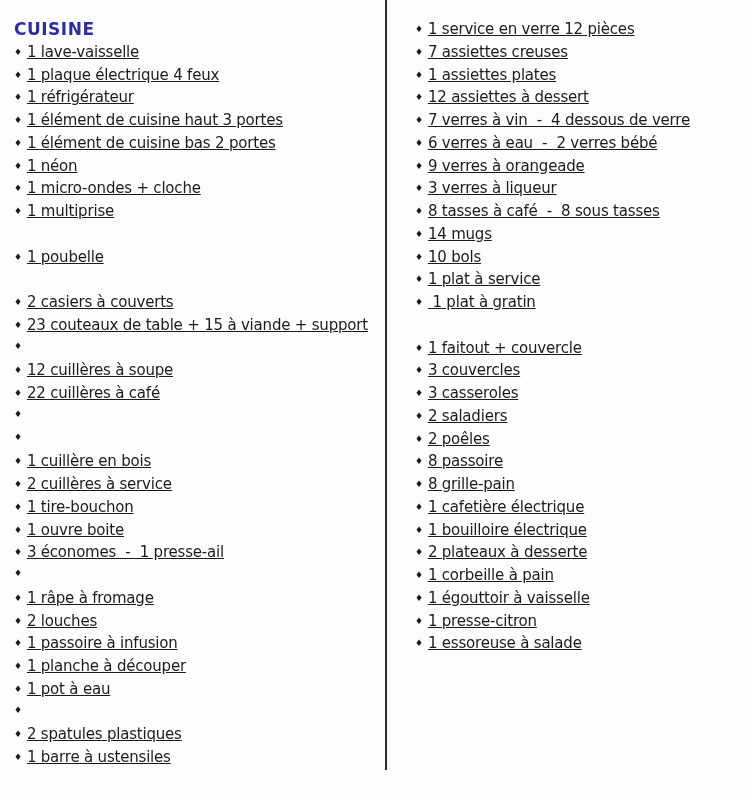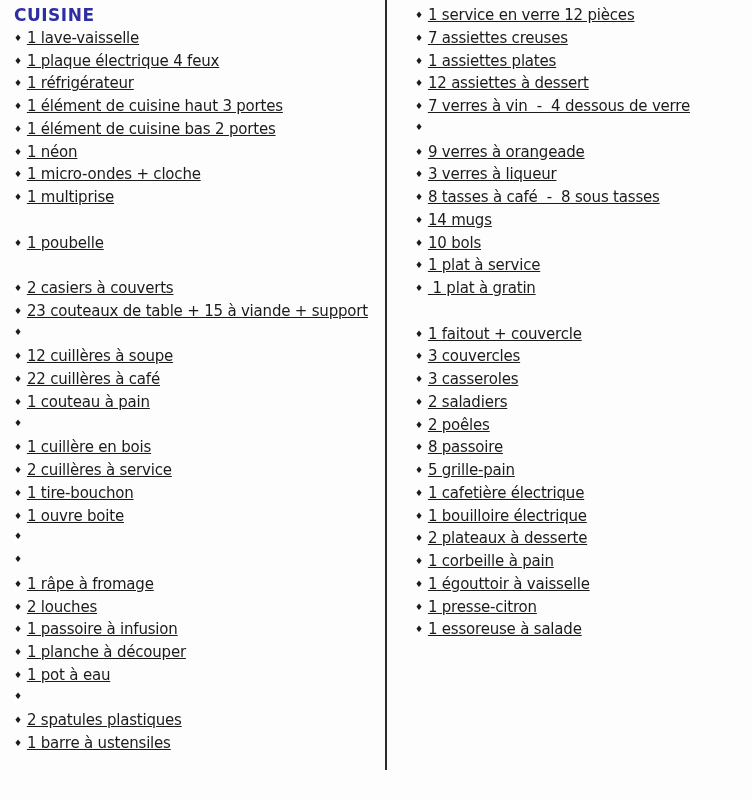--- a/index.html
+++ b/index.html
@@ -14,21 +14,21 @@
     overflow: hidden;
     position: relative;
   }
   .page {
     position: relative;
     width: 752px;
     height: 800px;
   }
   .column {
     position: absolute;
-    top: 4px;
+    top: 18px;
   }
   .column-left {
     left: 14px;
     width: 366px;
   }
   .column-right {
     left: 415px;
     width: 330px;
   }
   .doc-title {
@@ -88,27 +88,27 @@
         <div class="line"><span class="bullet">♦</span><span class="item-text">1 micro-ondes + cloche</span></div>
         <div class="line"><span class="bullet">♦</span><span class="item-text">1 multiprise</span></div>
         <div class="line blank"></div>
         <div class="line"><span class="bullet">♦</span><span class="item-text">1 poubelle</span></div>
         <div class="line blank"></div>
         <div class="line"><span class="bullet">♦</span><span class="item-text">2 casiers à couverts</span></div>
         <div class="line"><span class="bullet">♦</span><span class="item-text">23 couteaux de table + 15 à viande + support</span></div>
         <div class="line"><span class="bullet">♦</span></div>
         <div class="line"><span class="bullet">♦</span><span class="item-text">12 cuillères à soupe</span></div>
         <div class="line"><span class="bullet">♦</span><span class="item-text">22 cuillères à café</span></div>
-        <div class="line"><span class="bullet">♦</span><span class="item-text">1 couteau à pain</span></div>
+        <div class="line"><span class="bullet">♦</span></div>
         <div class="line"><span class="bullet">♦</span></div>
         <div class="line"><span class="bullet">♦</span><span class="item-text">1 cuillère en bois</span></div>
         <div class="line"><span class="bullet">♦</span><span class="item-text">2 cuillères à service</span></div>
         <div class="line"><span class="bullet">♦</span><span class="item-text">1 tire-bouchon</span></div>
         <div class="line"><span class="bullet">♦</span><span class="item-text">1 ouvre boite</span></div>
-        <div class="line"><span class="bullet">♦</span></div>
+        <div class="line"><span class="bullet">♦</span><span class="item-text">3 économes  -  1 presse-ail</span></div>
         <div class="line"><span class="bullet">♦</span></div>
         <div class="line"><span class="bullet">♦</span><span class="item-text">1 râpe à fromage</span></div>
         <div class="line"><span class="bullet">♦</span><span class="item-text">2 louches</span></div>
         <div class="line"><span class="bullet">♦</span><span class="item-text">1 passoire à infusion</span></div>
         <div class="line"><span class="bullet">♦</span><span class="item-text">1 planche à découper</span></div>
         <div class="line"><span class="bullet">♦</span><span class="item-text">1 pot à eau</span></div>
         <div class="line"><span class="bullet">♦</span></div>
         <div class="line"><span class="bullet">♦</span><span class="item-text">2 spatules plastiques</span></div>
         <div class="line"><span class="bullet">♦</span><span class="item-text">1 barre à ustensiles</span></div>
       </div>
@@ -116,36 +116,36 @@
 
   <div class="divider" style="background: rgb(43, 43, 43);"></div>
 
   <div class="column column-right">
     <div>
         <div class="line"><span class="bullet">♦</span><span class="item-text">1 service en verre 12 pièces</span></div>
         <div class="line"><span class="bullet">♦</span><span class="item-text">7 assiettes creuses</span></div>
         <div class="line"><span class="bullet">♦</span><span class="item-text">1 assiettes plates</span></div>
         <div class="line"><span class="bullet">♦</span><span class="item-text">12 assiettes à dessert</span></div>
         <div class="line"><span class="bullet">♦</span><span class="item-text">7 verres à vin  -  4 dessous de verre</span></div>
-        <div class="line"><span class="bullet">♦</span></div>
+        <div class="line"><span class="bullet">♦</span><span class="item-text">6 verres à eau  -  2 verres bébé</span></div>
         <div class="line"><span class="bullet">♦</span><span class="item-text">9 verres à orangeade</span></div>
         <div class="line"><span class="bullet">♦</span><span class="item-text">3 verres à liqueur</span></div>
         <div class="line"><span class="bullet">♦</span><span class="item-text">8 tasses à café  -  8 sous tasses</span></div>
         <div class="line"><span class="bullet">♦</span><span class="item-text">14 mugs</span></div>
         <div class="line"><span class="bullet">♦</span><span class="item-text">10 bols</span></div>
         <div class="line"><span class="bullet">♦</span><span class="item-text">1 plat à service</span></div>
         <div class="line"><span class="bullet">♦</span><span class="item-text"> 1 plat à gratin</span></div>
         <div class="line blank"></div>
         <div class="line"><span class="bullet">♦</span><span class="item-text">1 faitout + couvercle</span></div>
         <div class="line"><span class="bullet">♦</span><span class="item-text">3 couvercles</span></div>
         <div class="line"><span class="bullet">♦</span><span class="item-text">3 casseroles</span></div>
         <div class="line"><span class="bullet">♦</span><span class="item-text">2 saladiers</span></div>
         <div class="line"><span class="bullet">♦</span><span class="item-text">2 poêles</span></div>
         <div class="line"><span class="bullet">♦</span><span class="item-text">8 passoire</span></div>
-        <div class="line"><span class="bullet">♦</span><span class="item-text">5 grille-pain</span></div>
+        <div class="line"><span class="bullet">♦</span><span class="item-text">8 grille-pain</span></div>
         <div class="line"><span class="bullet">♦</span><span class="item-text">1 cafetière électrique</span></div>
         <div class="line"><span class="bullet">♦</span><span class="item-text">1 bouilloire électrique</span></div>
         <div class="line"><span class="bullet">♦</span><span class="item-text">2 plateaux à desserte</span></div>
         <div class="line"><span class="bullet">♦</span><span class="item-text">1 corbeille à pain</span></div>
         <div class="line"><span class="bullet">♦</span><span class="item-text">1 égouttoir à vaisselle</span></div>
         <div class="line"><span class="bullet">♦</span><span class="item-text">1 presse-citron</span></div>
         <div class="line"><span class="bullet">♦</span><span class="item-text">1 essoreuse à salade</span></div>
       </div>
   </div>
 

